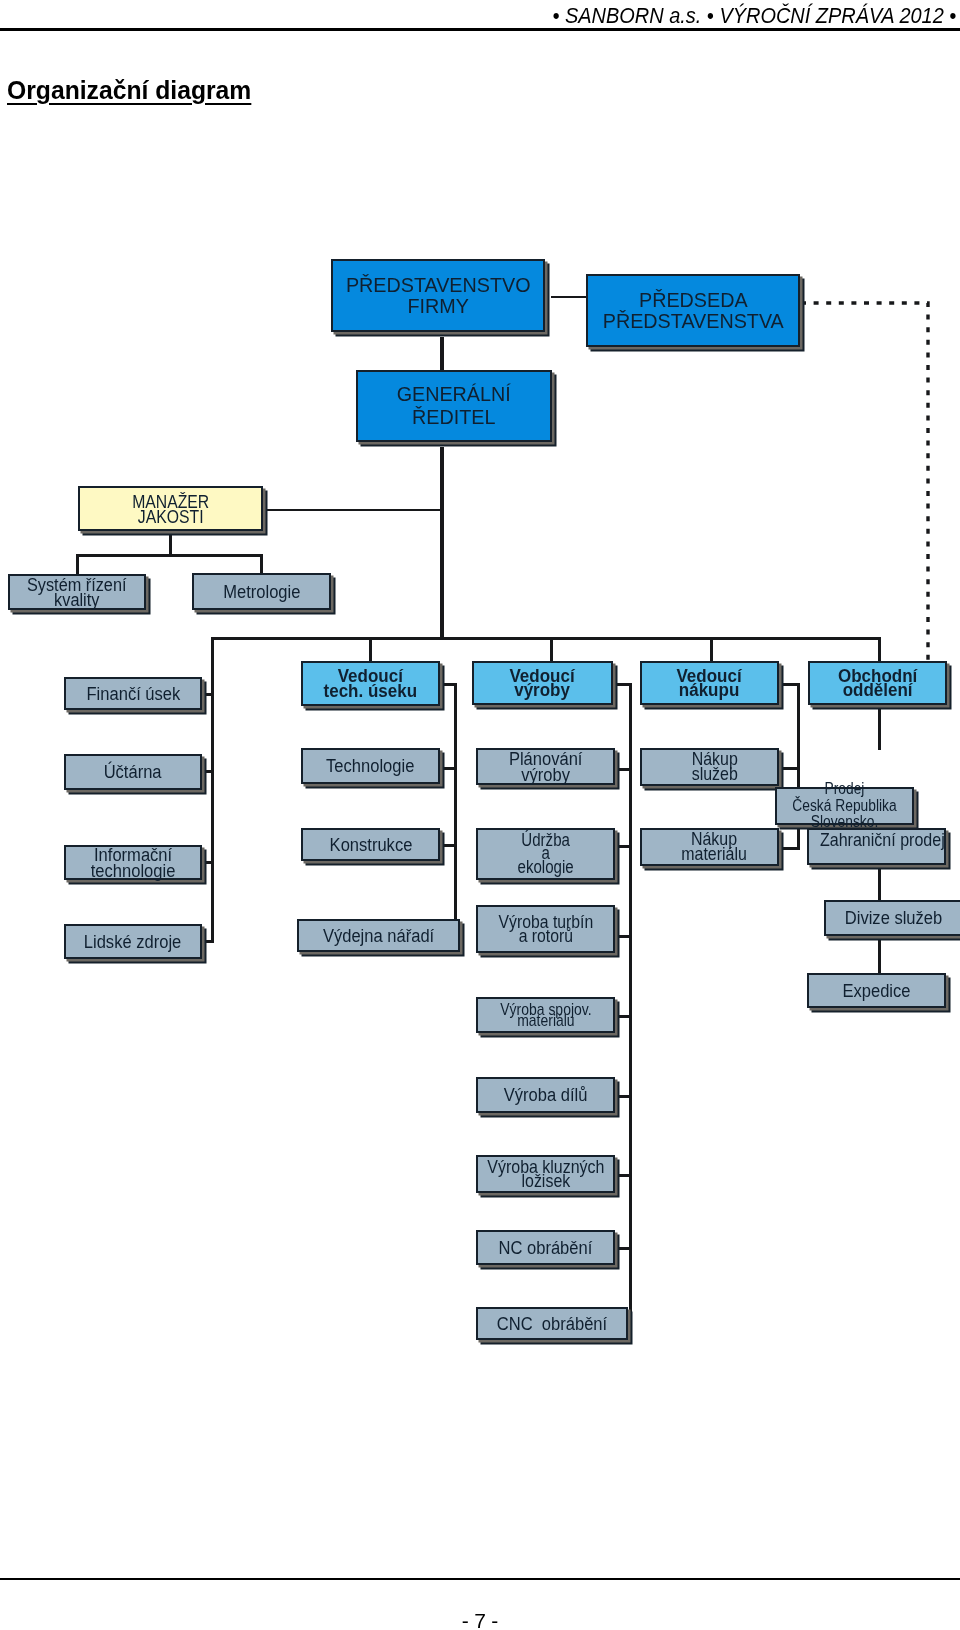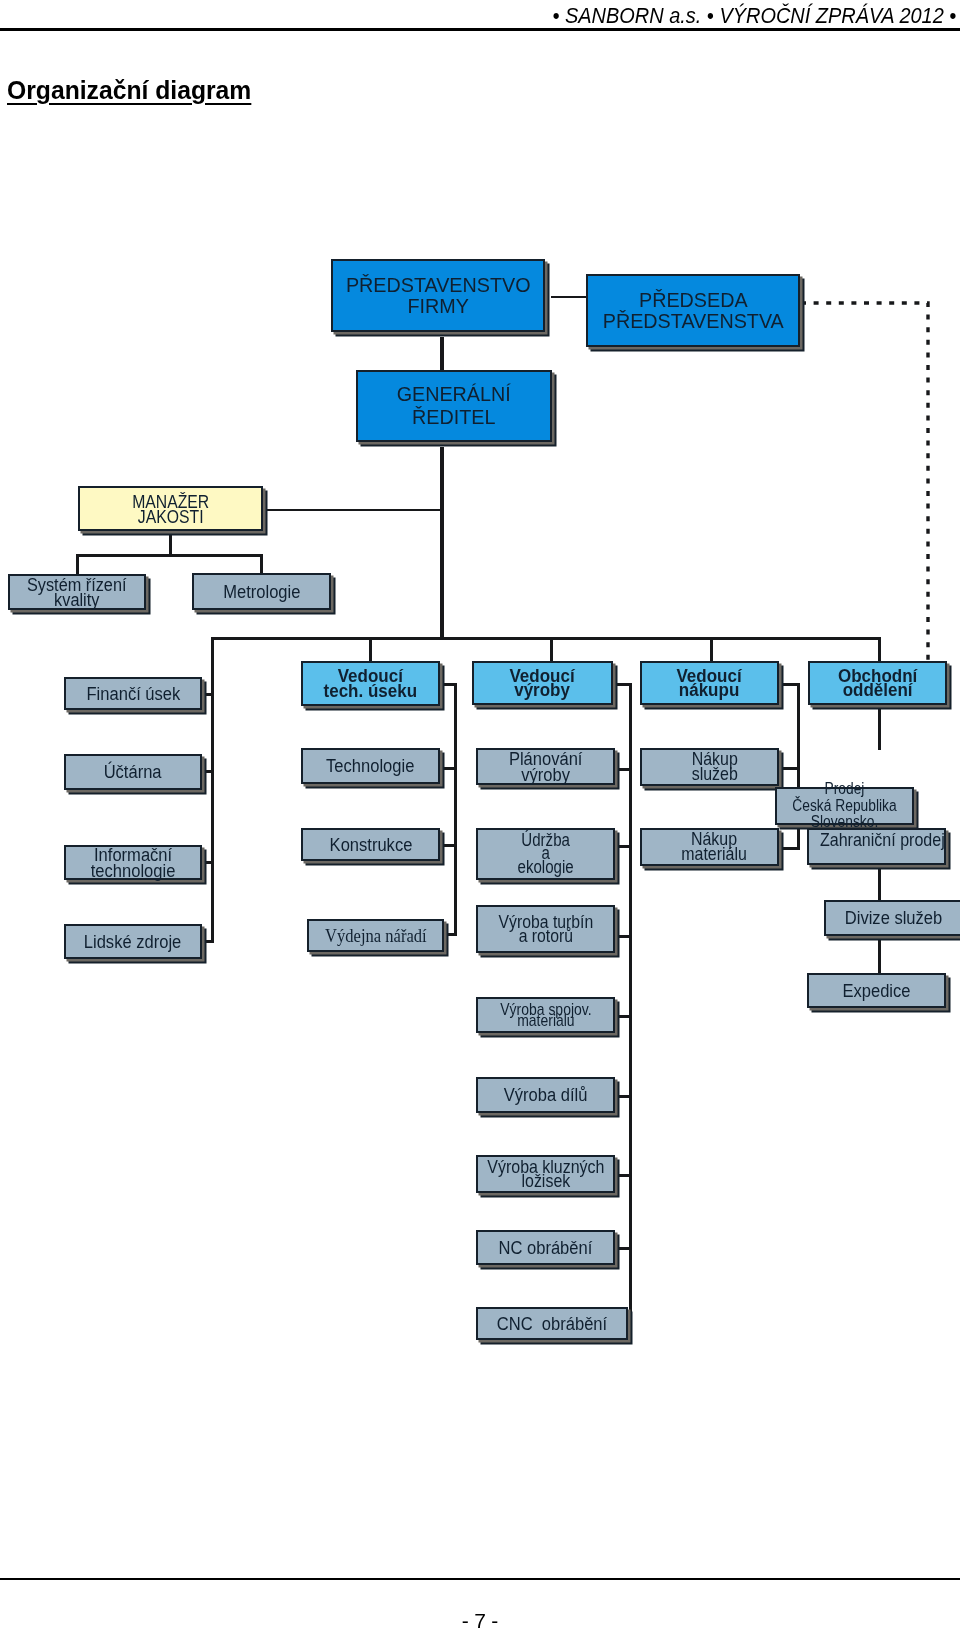--- a/index.html
+++ b/index.html
@@ -49,21 +49,21 @@
       <div class="box gray" style="left: 192px; top: 573px; width: 139px; height: 37px; font-size: 19.2px;"><span>Metrologie</span></div>
       <div class="box gray" style="left: 64px; top: 677px; width: 138px; height: 33px; font-size: 19.2px;"><span>Finančí úsek</span></div>
       <div class="box gray" style="left: 64px; top: 754px; width: 138px; height: 36px; font-size: 19.2px;"><span>Účtárna</span></div>
       <div class="box gray" style="left: 64px; top: 845px; width: 138px; height: 35px; font-size: 19.2px;"><span>Informační
 technologie</span></div>
       <div class="box gray" style="left: 64px; top: 924px; width: 138px; height: 35px; font-size: 19.2px;"><span>Lidské zdroje</span></div>
       <div class="box lblue" style="left: 301px; top: 661px; width: 139px; height: 45px; font-size: 18.3px; line-height: 0.79;"><span>Vedoucí
 tech. úseku</span></div>
       <div class="box gray" style="left: 301px; top: 748px; width: 139px; height: 36px; font-size: 19.2px;"><span>Technologie</span></div>
       <div class="box gray" style="left: 301px; top: 828px; width: 139px; height: 33px; font-size: 19.2px;"><span>Konstrukce</span></div>
-      <div class="box gray" style="left: 307px; top: 919px; width: 137px; height: 33px; font-size: 19.2px; font-family: Liberation Serif, serif;"><span>Výdejna nářadí</span></div>
+      <div class="box gray" style="left: 297px; top: 919px; width: 163px; height: 33px; font-size: 19.2px;"><span>Výdejna nářadí</span></div>
       <div class="box lblue" style="left: 472px; top: 661px; width: 141px; height: 44px; font-size: 18.3px; line-height: 0.79;"><span>Vedoucí
 výroby</span></div>
       <div class="box gray" style="left: 476px; top: 748px; width: 139px; height: 37px; font-size: 19.2px;"><span>Plánování
 výroby</span></div>
       <div class="box gray" style="left: 476px; top: 905px; width: 139px; height: 48px; font-size: 18.3px; line-height: 0.75;"><span>Výroba turbín
 a rotorů</span></div>
       <div class="box gray" style="left: 476px; top: 828px; width: 139px; height: 52px; font-size: 17.5px; line-height: 0.78;"><span>Údržba
 a
 ekologie</span></div>
       <div class="box gray" style="left: 476px; top: 997px; width: 139px; height: 36px; font-size: 16.2px; line-height: 0.66;"><span>Výroba spojov.

